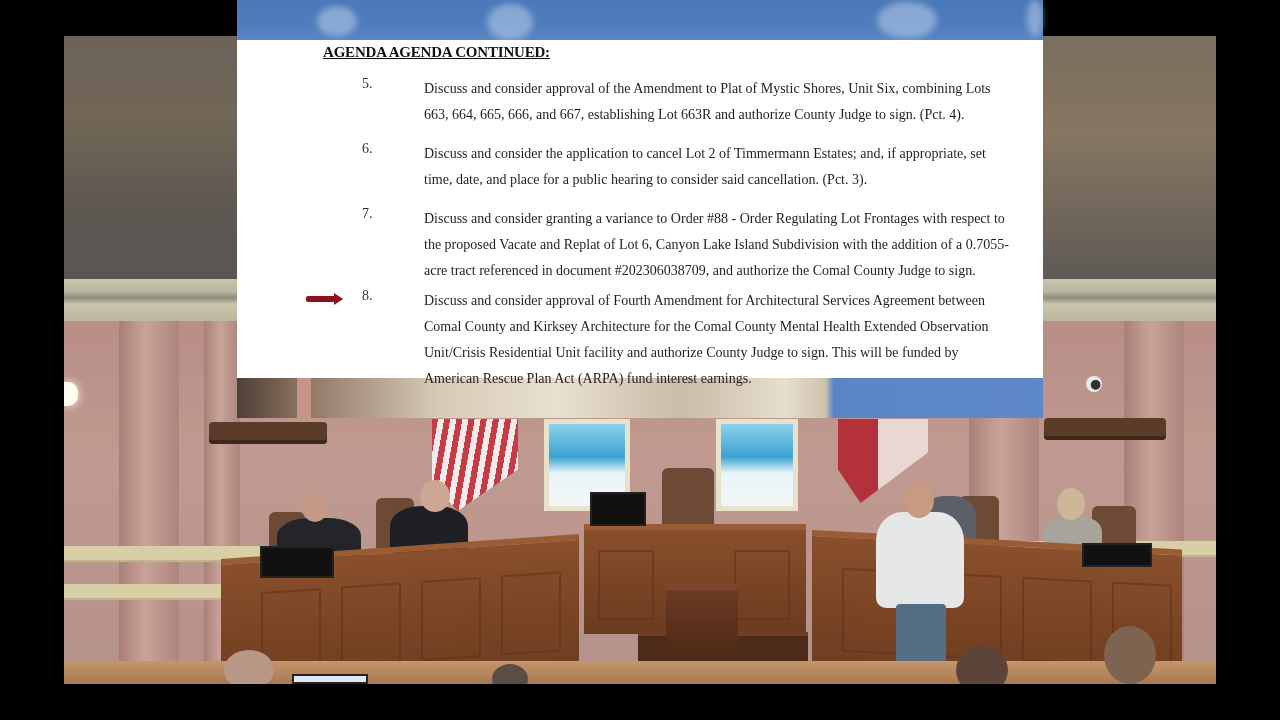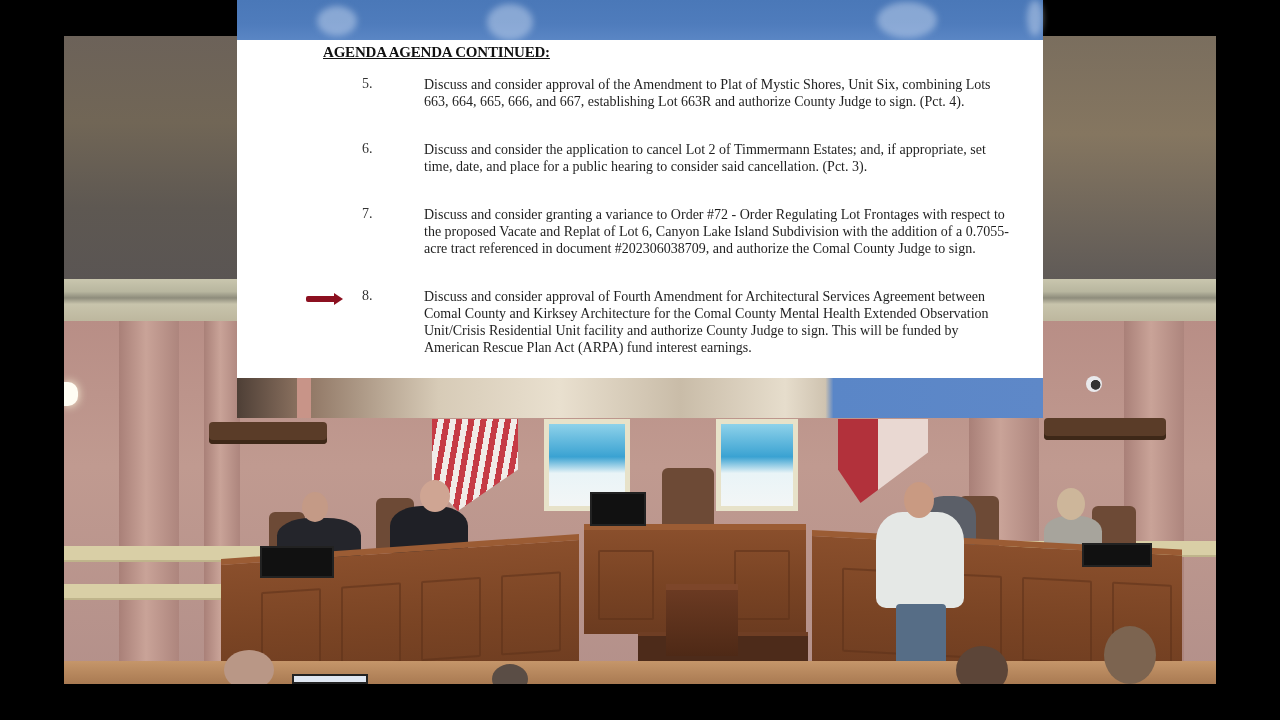--- a/index.html
+++ b/index.html
@@ -120,21 +120,21 @@
     .doc-heading {
       position: absolute; left: 86px; top: 4px;
       font-weight: bold; font-size: 15px; text-decoration: underline; letter-spacing: -0.2px;
       color: #111;
     }
     .agenda-item { position: absolute; left: 0; width: 806px; }
     .item-num {
       position: absolute; left: 125px; font-size: 14px; color: #333;
     }
     .item-text {
-      position: absolute; left: 187px; width: 580px; font-size: 14px; line-height: 17px; color: #1e1e1e;
+      position: absolute; left: 187px; width: 580px; font-size: 14px; line-height: 26px; color: #1e1e1e;
     }
     .arrow {
       position: absolute; left: 69px; top: 7px; width: 38px; height: 7px;
     }
     .arrow .shaft { position: absolute; left: 0; top: 1px; width: 30px; height: 6px; background: #8c1020; border-radius: 2px; }
     .arrow .tip {
       position: absolute; left: 28px; top: -2px; width: 0; height: 0;
       border-top: 6px solid transparent; border-bottom: 6px solid transparent; border-left: 9px solid #8c1020;
     }
 
@@ -241,21 +241,21 @@
     <div class="item-text">Discuss and consider approval of the Amendment to Plat of Mystic Shores, Unit Six, combining Lots 663, 664, 665, 666, and 667, establishing Lot 663R and authorize County Judge to sign. (Pct. 4).</div>
   </div>
 
   <div class="agenda-item" style="top:101px">
     <span class="item-num">6.</span>
     <div class="item-text">Discuss and consider the application to cancel Lot 2 of Timmermann Estates; and, if appropriate, set time, date, and place for a public hearing to consider said cancellation. (Pct. 3).</div>
   </div>
 
   <div class="agenda-item" style="top:166px">
     <span class="item-num">7.</span>
-    <div class="item-text" style="width:590px">Discuss and consider granting a variance to Order #72 - Order Regulating Lot Frontages with respect to the proposed Vacate and Replat of Lot 6, Canyon Lake Island Subdivision with the addition of a 0.7055-acre tract referenced in document #202306038709, and authorize the Comal County Judge to sign.</div>
+    <div class="item-text" style="width:590px">Discuss and consider granting a variance to Order #88 - Order Regulating Lot Frontages with respect to the proposed Vacate and Replat of Lot 6, Canyon Lake Island Subdivision with the addition of a 0.7055-acre tract referenced in document #202306038709, and authorize the Comal County Judge to sign.</div>
   </div>
 
   <div class="agenda-item" style="top:248px">
     <div class="arrow">
       <div class="shaft"></div>
       <div class="tip"></div>
     </div>
     <span class="item-num">8.</span>
     <div class="item-text" style="width:585px">Discuss and consider approval of Fourth Amendment for Architectural Services Agreement between Comal County and Kirksey Architecture for the Comal County Mental Health Extended Observation Unit/Crisis Residential Unit facility and authorize County Judge to sign. This will be funded by American Rescue Plan Act (ARPA) fund interest earnings.</div>
   </div>

